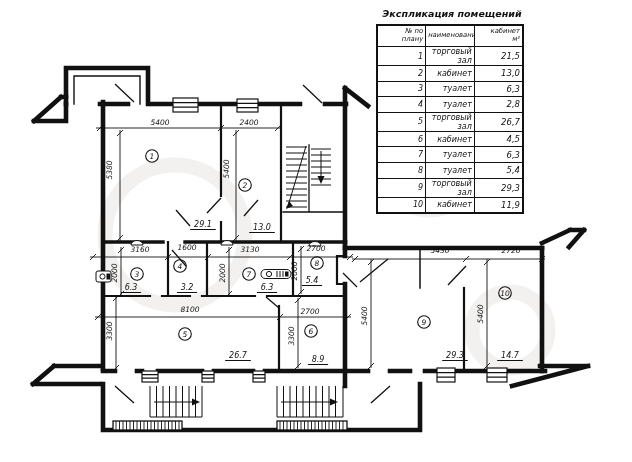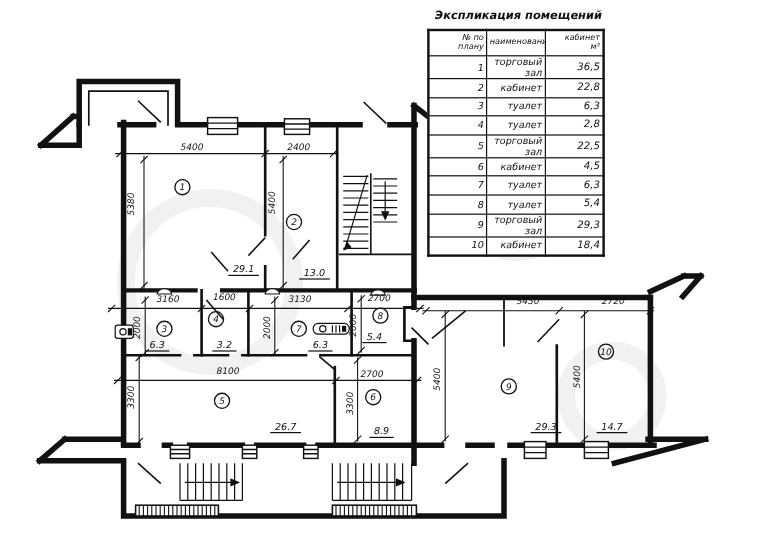--- a/index.html
+++ b/index.html
@@ -2,21 +2,21 @@
 <html><head>
 <meta charset="utf-8">
 <style>
   html,body{margin:0;padding:0;background:#fff;}
   .stage{position:relative;width:632px;height:462px;background:#ffffff;overflow:hidden;
          font-family:"DejaVu Sans",sans-serif;color:#111;}
   svg text{fill:#111;}
   .dim{font:italic 7.5px "DejaVu Sans",sans-serif;text-anchor:middle;}
   .area{font:italic 8px "DejaVu Sans",sans-serif;text-anchor:middle;}
   .roomnum{font:italic 7.5px "DejaVu Sans",sans-serif;text-anchor:middle;}
-  .expl{position:absolute;left:356px;top:8px;width:152px;}
+  .expl{position:absolute;left:376px;top:8px;width:152px;}
   .expl-title{font:italic bold 9.5px "DejaVu Sans",sans-serif;text-align:center;margin:0 0 5px 0;}
   table.expl-tbl{border-collapse:collapse;width:148px;table-layout:fixed;background:#fff;}
   table.expl-tbl th,table.expl-tbl td{border:1.4px solid #111;padding:0 2px;overflow:hidden;text-align:right;}
   table.expl-tbl{border:2.2px solid #111;}
   th{font:italic 6.8px "DejaVu Sans",sans-serif;font-weight:normal;white-space:pre-line;
      text-align:center;height:20px;line-height:1.15;}
   td{height:14.6px;}
   td.row-num{width:25px;text-align:center;font:italic 8px "DejaVu Sans",sans-serif;}
   td.row-name{width:84px;text-align:left;font:italic 8px "DejaVu Sans",sans-serif;padding-left:4px;}
   td.row-area{width:29px;text-align:center;font:italic 8.5px "DejaVu Sans",sans-serif;}
@@ -276,41 +276,41 @@
 плану</th>
           <th>наименование</th>
           <th>кабинет
 м²</th>
         </tr>
       </thead>
       <tbody>
           <tr>
             <td class="row-num">1</td>
             <td class="row-name">торговый зал</td>
-            <td class="row-area">36,5</td>
+            <td class="row-area">21,5</td>
           </tr>
           <tr>
             <td class="row-num">2</td>
             <td class="row-name">кабинет</td>
-            <td class="row-area">22,8</td>
+            <td class="row-area">13,0</td>
           </tr>
           <tr>
             <td class="row-num">3</td>
             <td class="row-name">туалет</td>
             <td class="row-area">6,3</td>
           </tr>
           <tr>
             <td class="row-num">4</td>
             <td class="row-name">туалет</td>
             <td class="row-area">2,8</td>
           </tr>
           <tr>
             <td class="row-num">5</td>
             <td class="row-name">торговый зал</td>
-            <td class="row-area">22,5</td>
+            <td class="row-area">26,7</td>
           </tr>
           <tr>
             <td class="row-num">6</td>
             <td class="row-name">кабинет</td>
             <td class="row-area">4,5</td>
           </tr>
           <tr>
             <td class="row-num">7</td>
             <td class="row-name">туалет</td>
             <td class="row-area">6,3</td>
@@ -321,18 +321,18 @@
             <td class="row-area">5,4</td>
           </tr>
           <tr>
             <td class="row-num">9</td>
             <td class="row-name">торговый зал</td>
             <td class="row-area">29,3</td>
           </tr>
           <tr>
             <td class="row-num">10</td>
             <td class="row-name">кабинет</td>
-            <td class="row-area">18,4</td>
+            <td class="row-area">11,9</td>
           </tr>
         </tbody>
     </table>
   </div>
 </div>
 
 </body></html>

